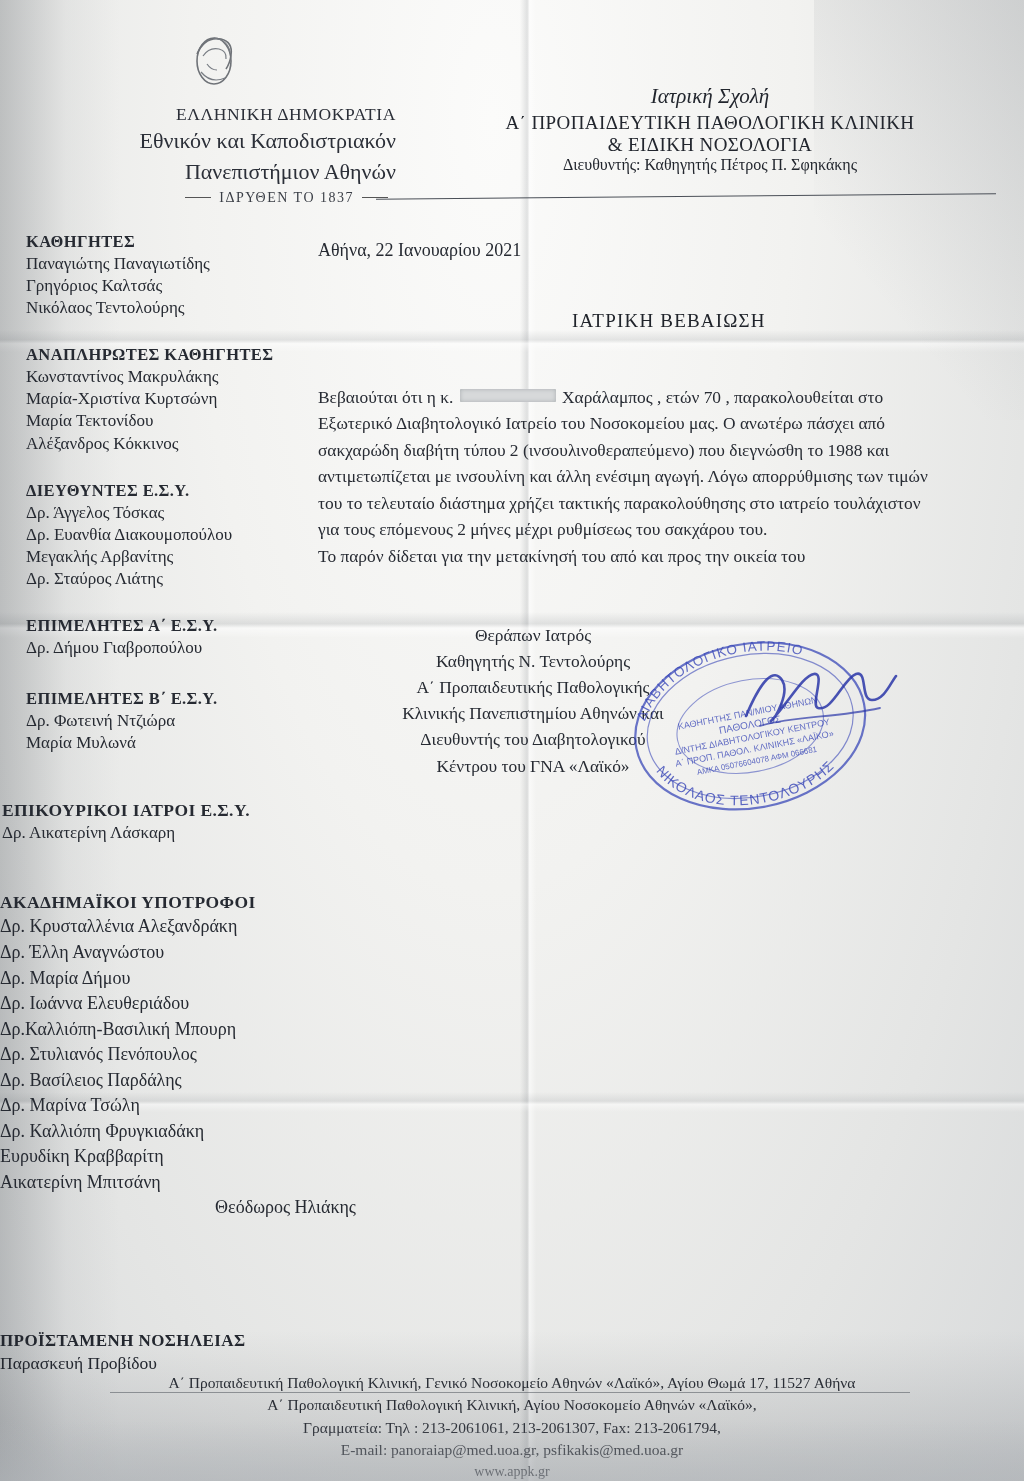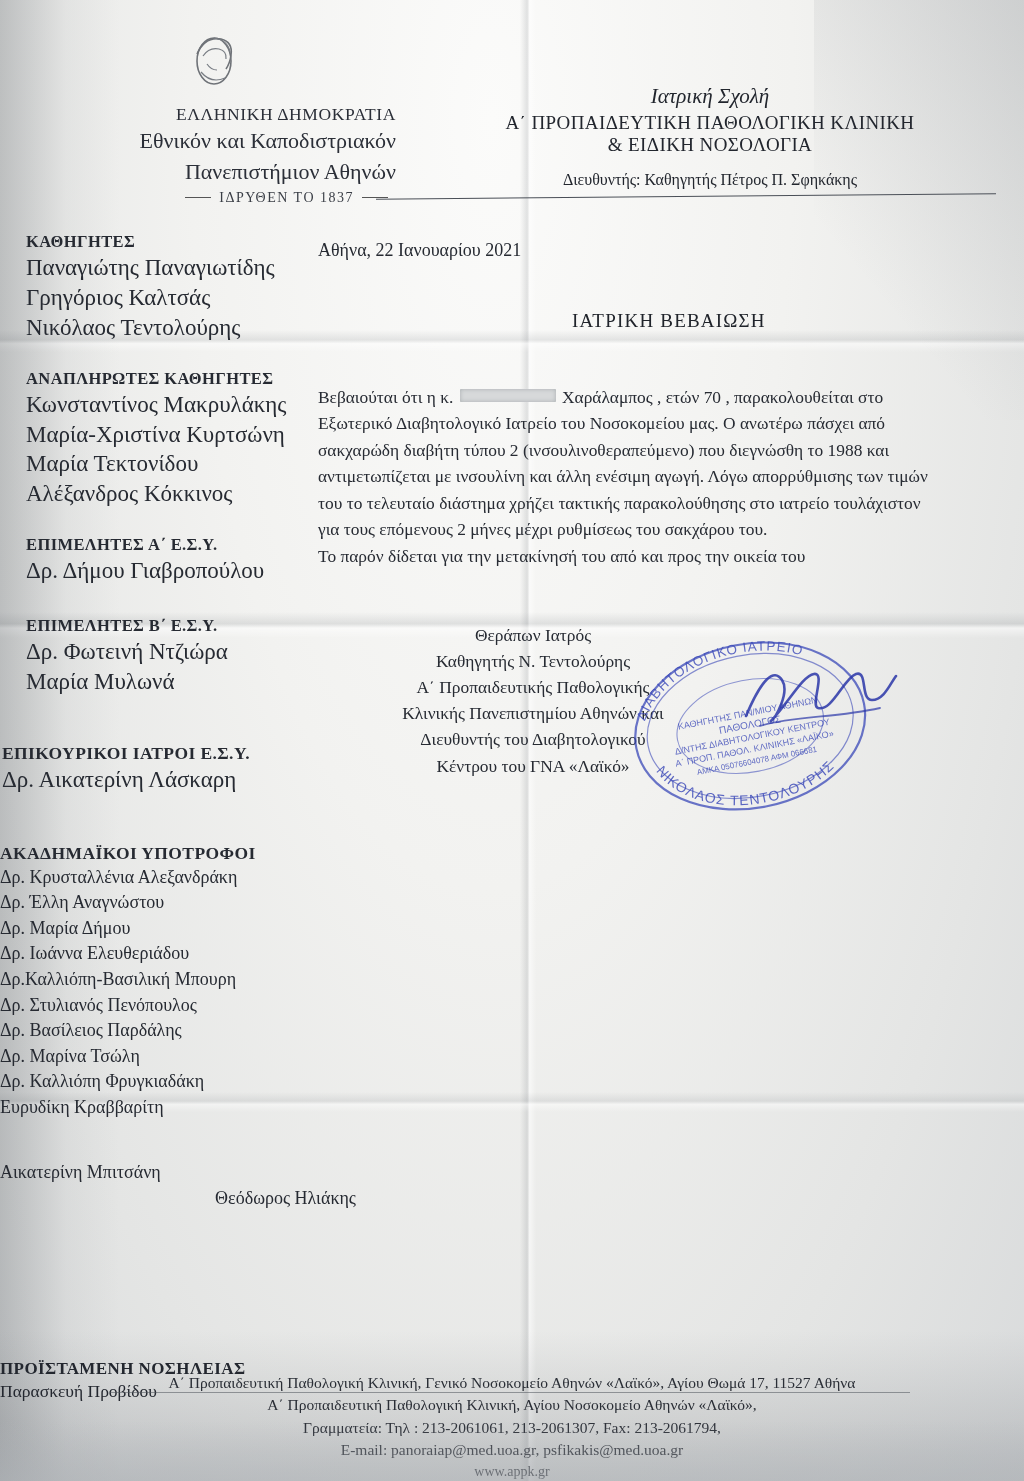--- a/index.html
+++ b/index.html
@@ -61,34 +61,34 @@
   .hdr-left .l2{font-size:22px;line-height:1.30;margin-top:2px;}
   .hdr-left .l3{font-variant:small-caps;font-size:14px;letter-spacing:1.5px;margin-top:4px;color:#3a3e46;}
   .hdr-left .l3:before,.hdr-left .l3:after{content:"";display:inline-block;width:26px;height:1px;background:#555;vertical-align:4px;margin:0 8px;}
 
   .hdr-right{
     position:absolute;left:430px;top:84px;width:560px;text-align:center;color:#22262e;
   }
   .hdr-right .r1{font-size:21px;font-style:italic;}
   .hdr-right .r2{font-size:19px;letter-spacing:.4px;margin-top:3px;font-variant:small-caps;}
   .hdr-right .r3{font-size:19px;letter-spacing:.4px;font-variant:small-caps;}
-  .hdr-right .r4{font-size:16px;margin-top:15px;}
+  .hdr-right .r4{font-size:16px;margin-top:0;}
   .hdr-rule{
     position:absolute;left:376px;top:196px;width:620px;height:0;
     border-top:1.3px solid #4a4f57;transform:rotate(-0.5deg);
   }
 
   
   .leftcol{position:absolute;left:26px;top:232px;width:330px;color:#262a32;}
   .grp{margin-bottom:14px;}
   .grp-title{font-size:16.5px;font-weight:bold;letter-spacing:.4px;margin-bottom:1px;font-variant:small-caps;}
   .grp-title.big{font-size:17.5px;}
-  .nm{font-size:23px;line-height:1.30;}
-
-  .bottom-left{position:absolute;left:0px;top:1331px;width:340px;color:#23272f;margin-top:28px;}
+  .nm{font-size:17px;line-height:1.30;}
+
+  .bottom-left{position:absolute;left:0px;top:1331px;width:340px;color:#23272f;}
   .bottom-left .grp-title{font-size:17px;}
   .bottom-left .nm{font-size:17.5px;}
 
   
   .date{position:absolute;left:318px;top:240px;font-size:18px;color:#262a32;}
   .doc-title{position:absolute;left:572px;top:310px;font-size:19px;letter-spacing:1.2px;color:#20242b;font-variant:small-caps;}
 
   .para{
     position:absolute;left:318px;top:384px;width:672px;
     font-size:17.4px;line-height:1.52;color:#272b33;text-align:left;
@@ -182,20 +182,27 @@
     </div>
 
     <div class="grp" style="margin-top:26px;">
       <div class="grp-title">ΑΝΑΠΛΗΡΩΤΕΣ ΚΑΘΗΓΗΤΕΣ</div>
       <div class="nm">Κωνσταντίνος Μακρυλάκης</div>
       <div class="nm">Μαρία-Χριστίνα Κυρτσώνη</div>
       <div class="nm">Μαρία Τεκτονίδου</div>
       <div class="nm">Αλέξανδρος Κόκκινος</div>
     </div>
 
+    <div class="grp" style="margin-top:26px;">
+      <div class="grp-title">ΔΙΕΥΘΥΝΤΕΣ Ε.Σ.Υ.</div>
+      <div class="nm">Δρ. Άγγελος Τόσκας</div>
+      <div class="nm">Δρ. Ευανθία Διακουμοπούλου</div>
+      <div class="nm">Μεγακλής Αρβανίτης</div>
+      <div class="nm">Δρ. Σταύρος Λιάτης</div>
+    </div>
 
     <div class="grp" style="margin-top:26px;">
       <div class="grp-title">ΕΠΙΜΕΛΗΤΕΣ Α΄ Ε.Σ.Υ.</div>
       <div class="nm">Δρ. Δήμου Γιαβροπούλου</div>
     </div>
 
     <div class="grp" style="margin-top:30px;">
       <div class="grp-title">ΕΠΙΜΕΛΗΤΕΣ Β΄ Ε.Σ.Υ.</div>
       <div class="nm">Δρ. Φωτεινή Ντζιώρα</div>
       <div class="nm">Μαρία Μυλωνά</div>
@@ -211,21 +218,21 @@
       <div class="nm" style="font-size:18px;line-height:1.42;">Δρ. Κρυσταλλένια Αλεξανδράκη</div>
       <div class="nm" style="font-size:18px;line-height:1.42;">Δρ. Έλλη Αναγνώστου</div>
       <div class="nm" style="font-size:18px;line-height:1.42;">Δρ. Μαρία Δήμου</div>
       <div class="nm" style="font-size:18px;line-height:1.42;">Δρ. Ιωάννα Ελευθεριάδου</div>
       <div class="nm" style="font-size:18px;line-height:1.42;">Δρ.Καλλιόπη-Βασιλική Μπουρη</div>
       <div class="nm" style="font-size:18px;line-height:1.42;">Δρ. Στυλιανός Πενόπουλος</div>
       <div class="nm" style="font-size:18px;line-height:1.42;">Δρ. Βασίλειος Παρδάλης</div>
       <div class="nm" style="font-size:18px;line-height:1.42;">Δρ. Μαρίνα Τσώλη</div>
       <div class="nm" style="font-size:18px;line-height:1.42;">Δρ. Καλλιόπη Φρυγκιαδάκη</div>
       <div class="nm" style="font-size:18px;line-height:1.42;">Ευρυδίκη Κραββαρίτη</div>
-      <div class="nm" style="font-size:18px;line-height:1.42;margin-top:40px;">Αικατερίνη Μπιτσάνη</div>
+      <div class="nm" style="font-size:18px;line-height:1.42;">Αικατερίνη Μπιτσάνη</div>
       <div class="nm" style="font-size:18px;line-height:1.42;text-align:right;">Θεόδωρος Ηλιάκης</div>
     </div>
   </div>
 
   <div class="bottom-left">
     <div class="grp-title">ΠΡΟΪΣΤΑΜΕΝΗ ΝΟΣΗΛΕΙΑΣ</div>
     <div class="nm">Παρασκευή Προβίδου</div>
   </div>
 
   <div class="date">Αθήνα, 22  Ιανουαρίου  2021</div>

